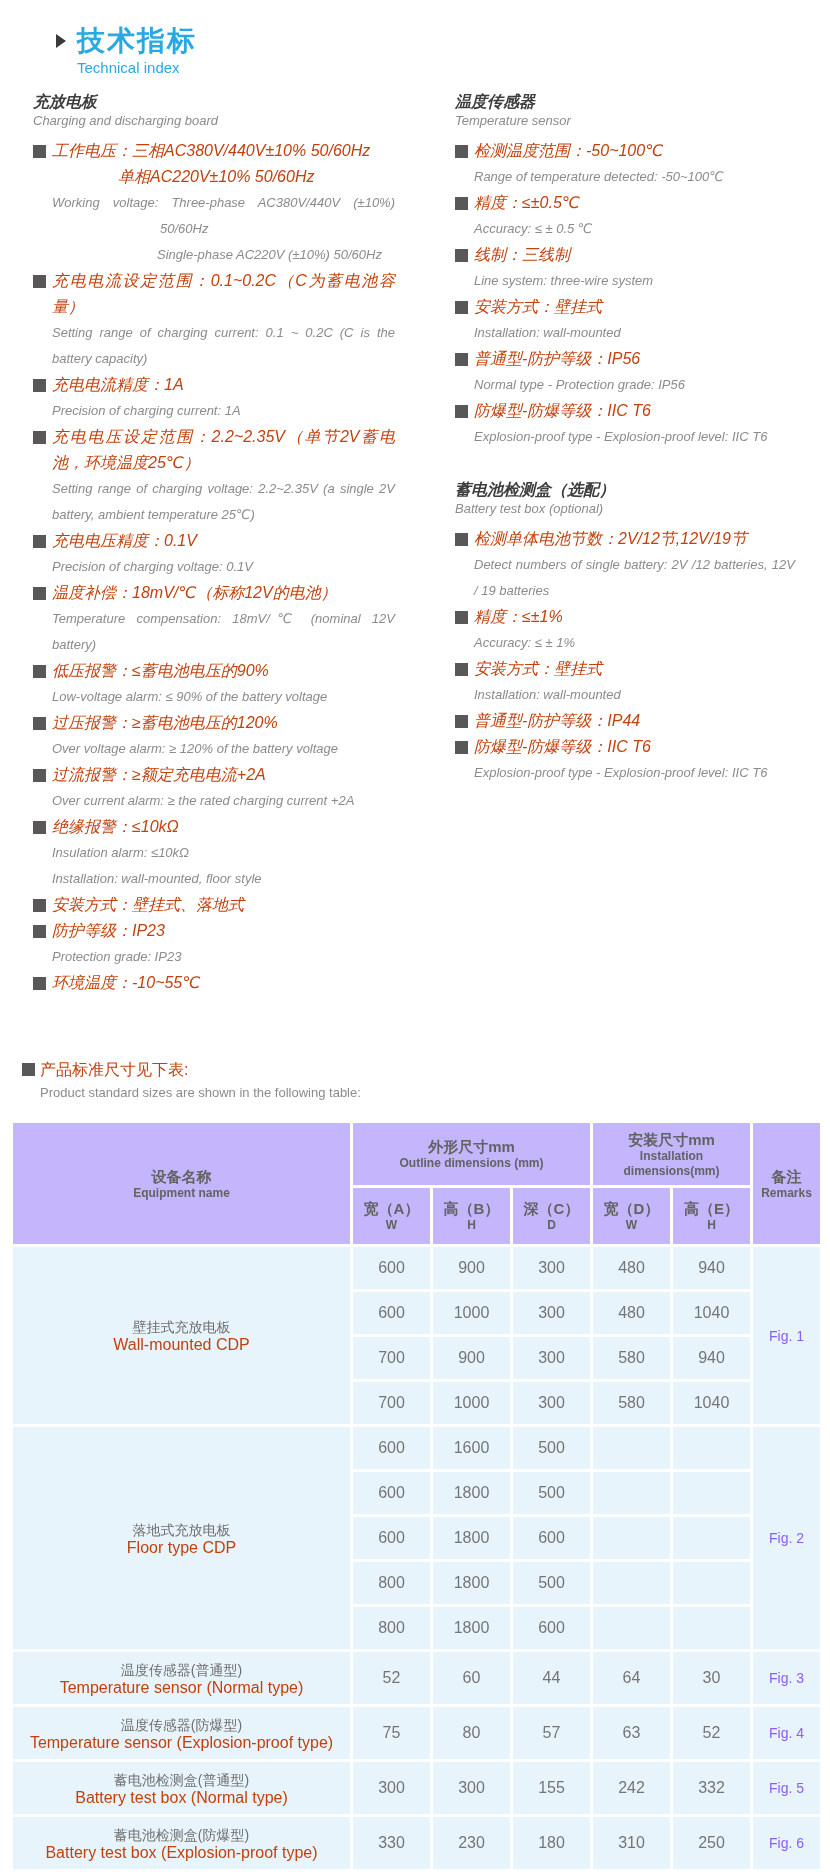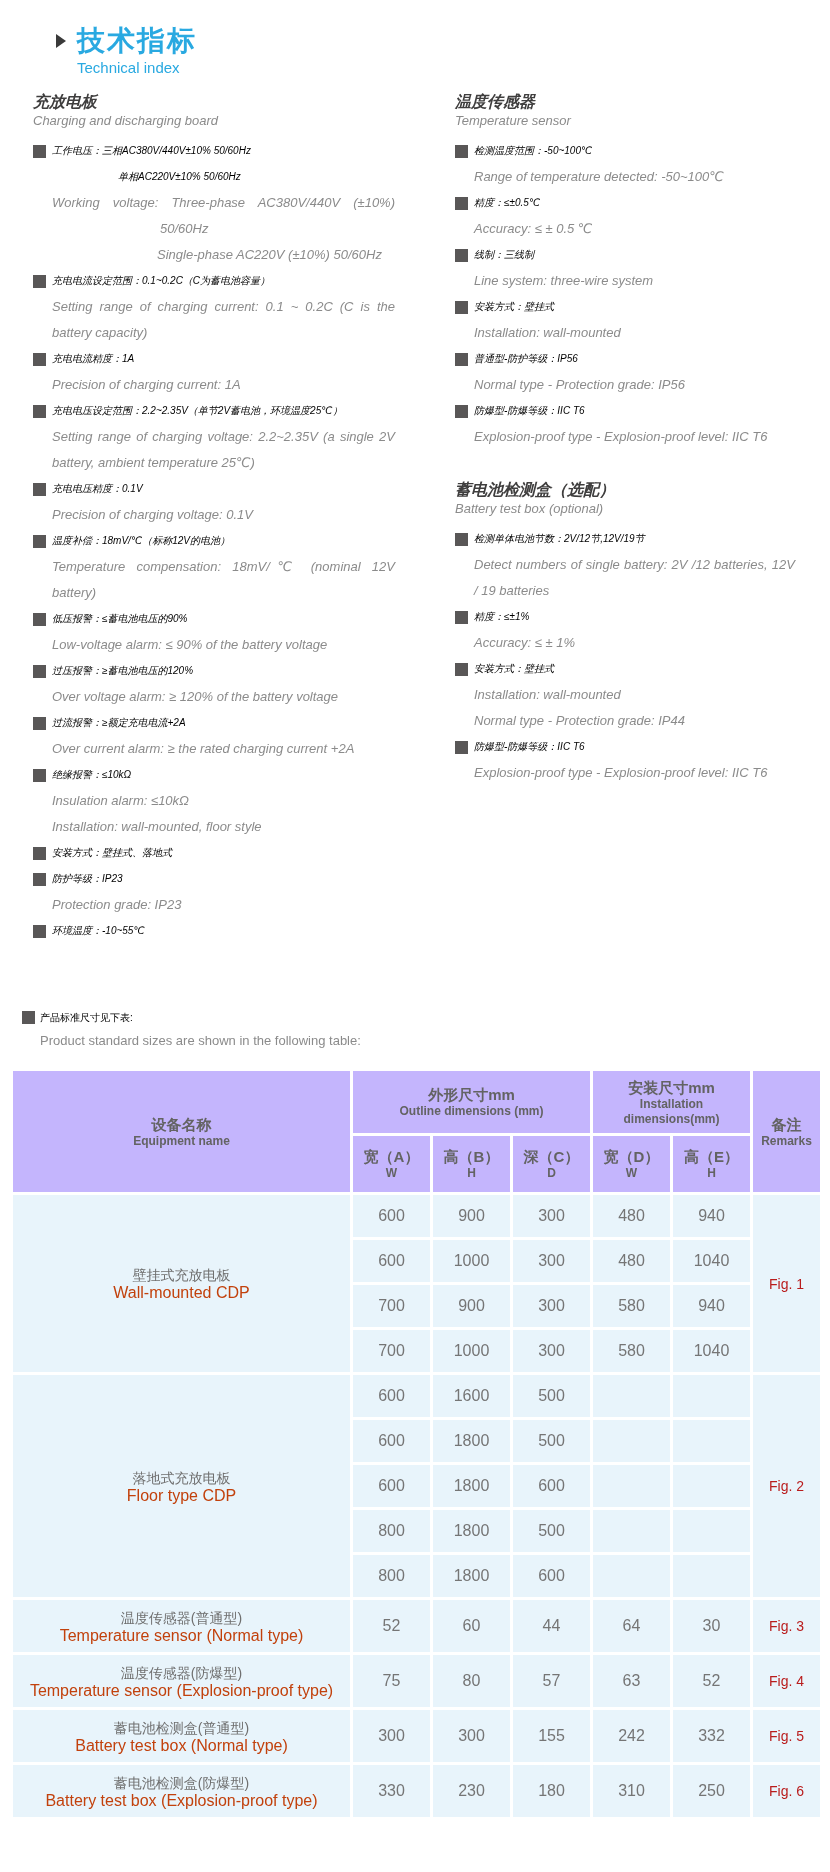--- a/index.html
+++ b/index.html
@@ -14,21 +14,21 @@
   .page-sub{margin:3px 0 0 21px;font-size:15px;color:#29a9e1;}
 
   
   .columns{display:flex;padding-left:33px;margin-top:16px;font-style:italic;}
   .col-left{width:362px;flex:none;}
   .col-right{width:340px;flex:none;margin-left:60px;}
   .sec-zh{font-size:16px;font-weight:bold;color:#3f3e3e;line-height:20px;}
   .sec-en{font-size:13px;color:#8b8b8b;line-height:18px;margin-bottom:8px;}
   .spec-section + .spec-section{margin-top:30px;}
   .line{position:relative;padding-left:19px;line-height:26px;text-align:justify;}
-  .line.zh{font-size:10px;color:#000000;}
+  .line.zh{font-size:16px;color:#c2410c;}
   .line.en{font-size:13px;color:#8b8b8b;}
   .line .bullet{position:absolute;left:0;top:7px;width:13px;height:13px;background:#595757;}
   .jlast{text-align-last:justify;}
 
   
   .note{margin-top:62px;padding-left:22px;}
   .note .line{padding-left:18px;line-height:23px;}
   .note .line .bullet{top:5px;}
 
   
@@ -36,21 +36,21 @@
   .size-table th,.size-table td{border:3px solid #ffffff;text-align:center;vertical-align:middle;padding:0;}
   .size-table thead th{background:#c4b5fd;color:#636363;font-weight:bold;}
   .size-table thead .g-zh{font-size:15px;line-height:19px;}
   .size-table thead .g-en{font-size:12px;line-height:15px;}
   .size-table thead tr.row-group th{height:62px;}
   .size-table thead tr.row-sub th{height:56px;}
   .size-table tbody td{background:#e8f4fb;color:#757575;}
   .size-table td.num{font-size:16px;}
   .size-table td.equip .zh{font-size:14px;color:#6f6f6f;line-height:18px;}
   .size-table td.equip .en{font-size:16px;color:#c2410c;line-height:17px;}
-  .size-table td.remark{font-size:14px;color:#b91c1c;}
+  .size-table td.remark{font-size:14px;color:#8b5cf6;}
   .size-table tr.r-dim td{height:42px;}
   .size-table tr.r-single td{height:52px;}
 </style>
 </head>
 <body>
 
 <div class="page">
 
   <header class="hdr">
     <div class="title-row">
@@ -159,21 +159,21 @@
           </div>
           <div class="item">
             <div class="line zh"><span class="bullet"></span><span class="t">精度：≤±1%</span></div>
             <div class="line en"><span class="t">Accuracy: ≤ ± 1%</span></div>
           </div>
           <div class="item">
             <div class="line zh"><span class="bullet"></span><span class="t">安装方式：壁挂式</span></div>
             <div class="line en"><span class="t">Installation: wall-mounted</span></div>
           </div>
           <div class="item">
-            <div class="line en"><span class="t">Normal type - Protection grade: IP44</span></div>
+            <div class="line zh"><span class="bullet"></span><span class="t">普通型-防护等级：IP44</span></div>
           </div>
           <div class="item">
             <div class="line zh"><span class="bullet"></span><span class="t">防爆型-防爆等级：IIC T6</span></div>
             <div class="line en"><span class="t">Explosion-proof type - Explosion-proof level: IIC T6</span></div>
           </div>
         </section>
       </div>
   </div>
 
   <div class="note">

